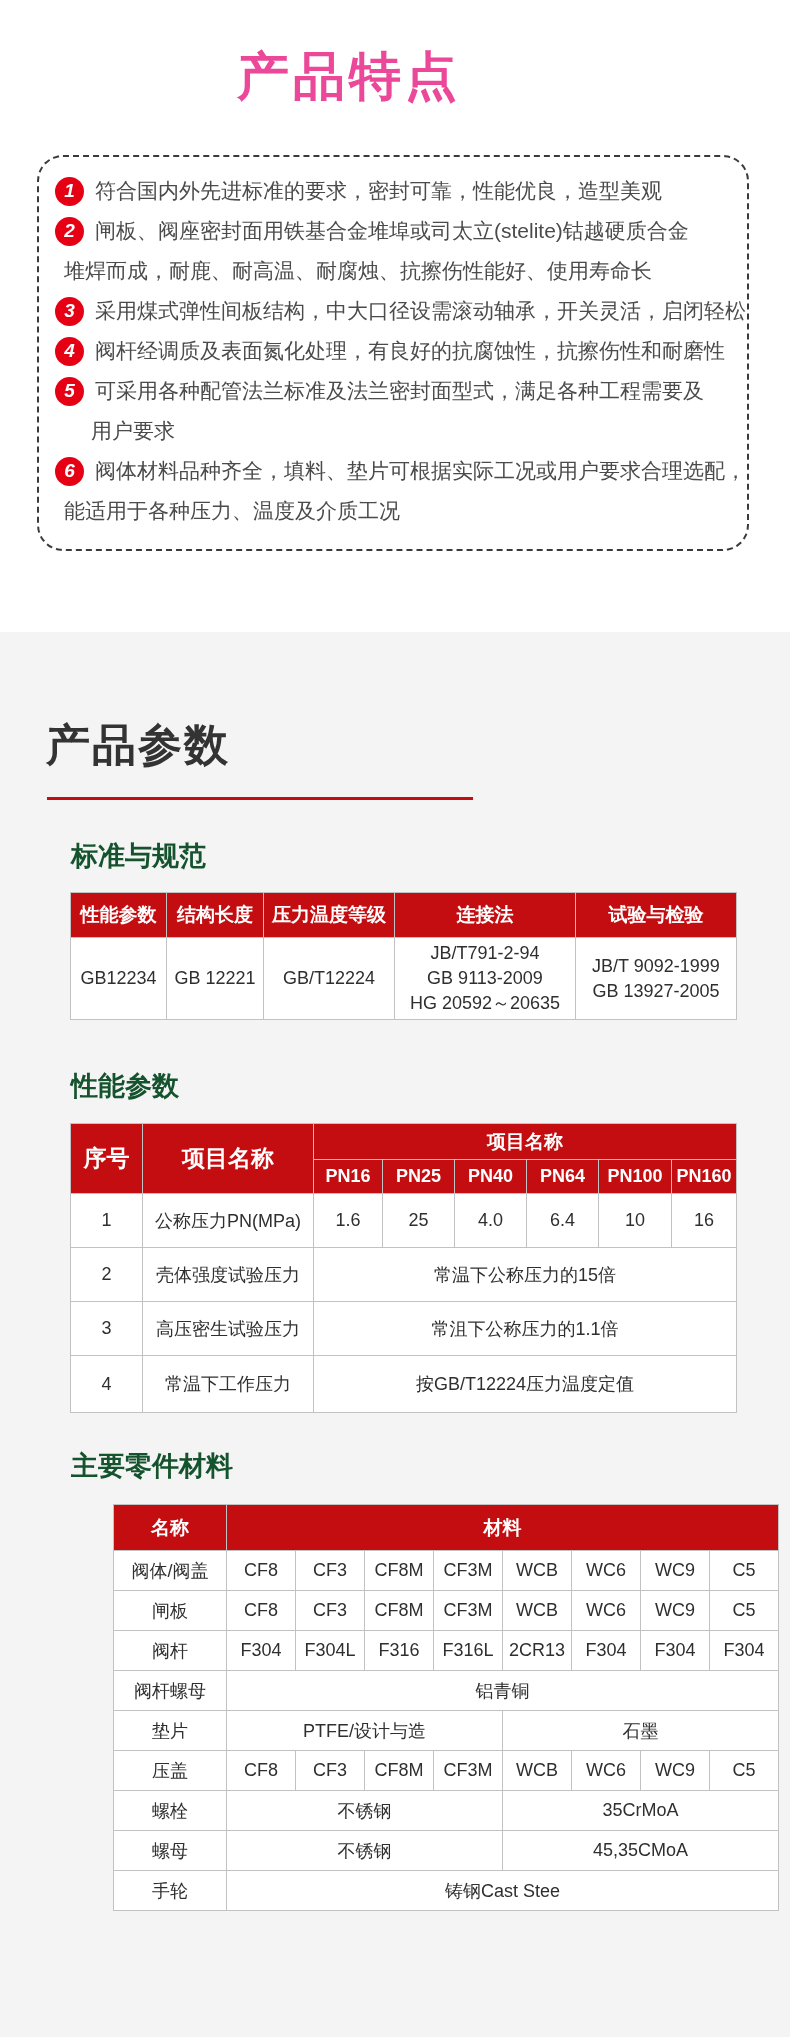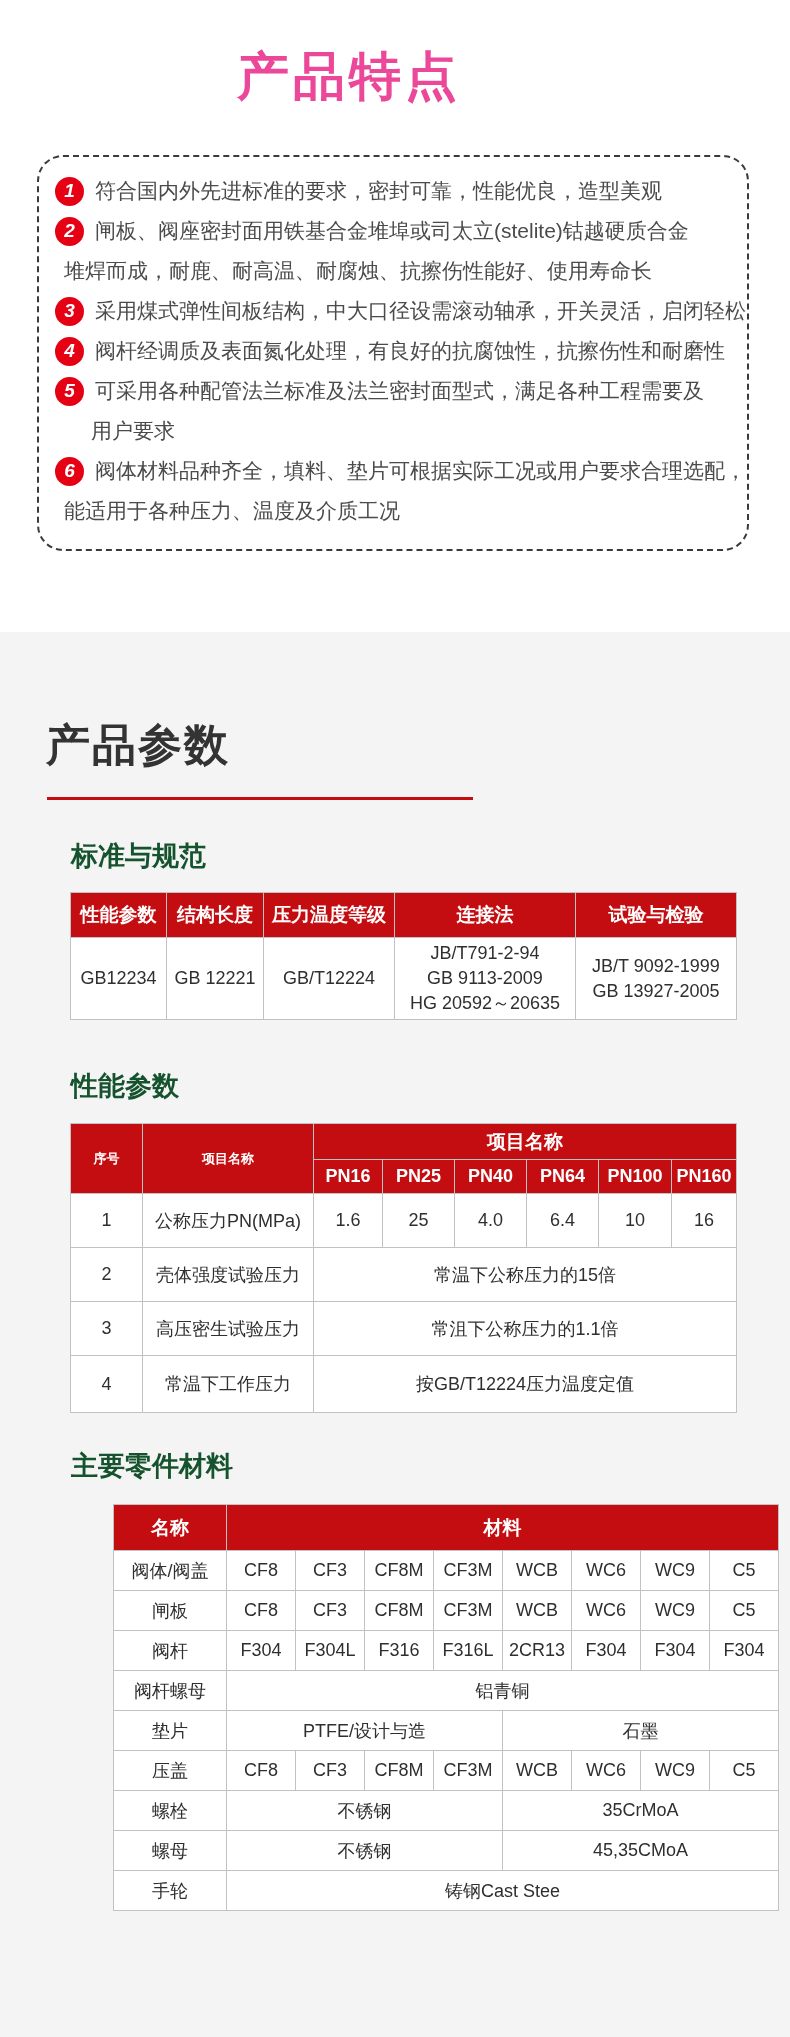--- a/index.html
+++ b/index.html
@@ -75,21 +75,21 @@
   td { color:#2f2f2f; }
 
   
   .t1 th { height:45px; font-size:19px; }
   .t1 td { height:82px; font-size:18px; }
   .t1 td.multi { white-space:pre-line; line-height:25px; font-size:18px; }
 
   
   .t2 th.group { height:36px; font-size:19px; }
   .t2 th.pn    { height:34px; font-size:18px; }
-  .t2 th.side  { font-size:13px; }
+  .t2 th.side  { font-size:23px; }
   .t2 td { height:54px; font-size:18px; }
   .t2 tr.last td { height:57px; }
 
   
   .t3 th { height:46px; font-size:19px; }
   .t3 td { height:40px; font-size:18px; }
 </style>
 </head>
 <body>
 

